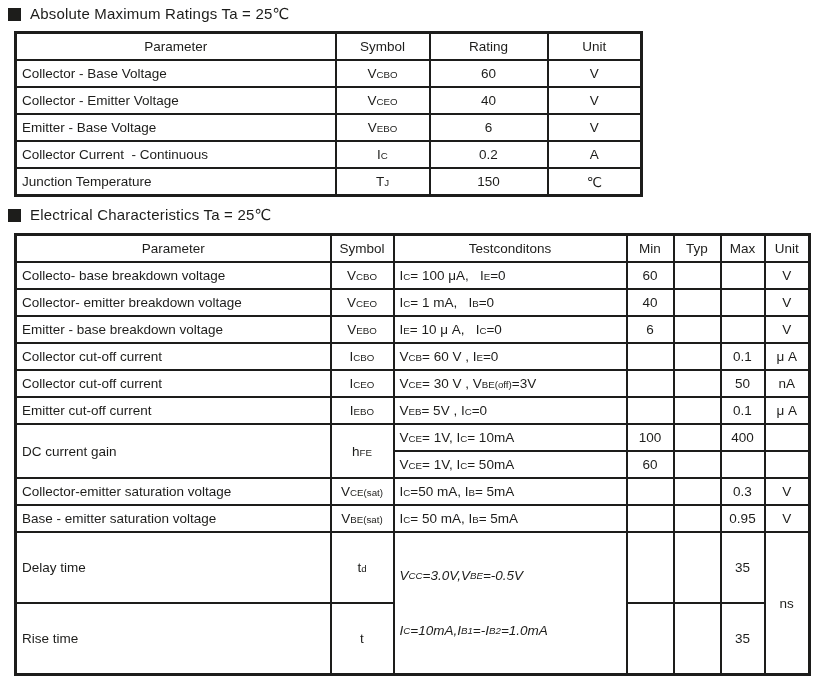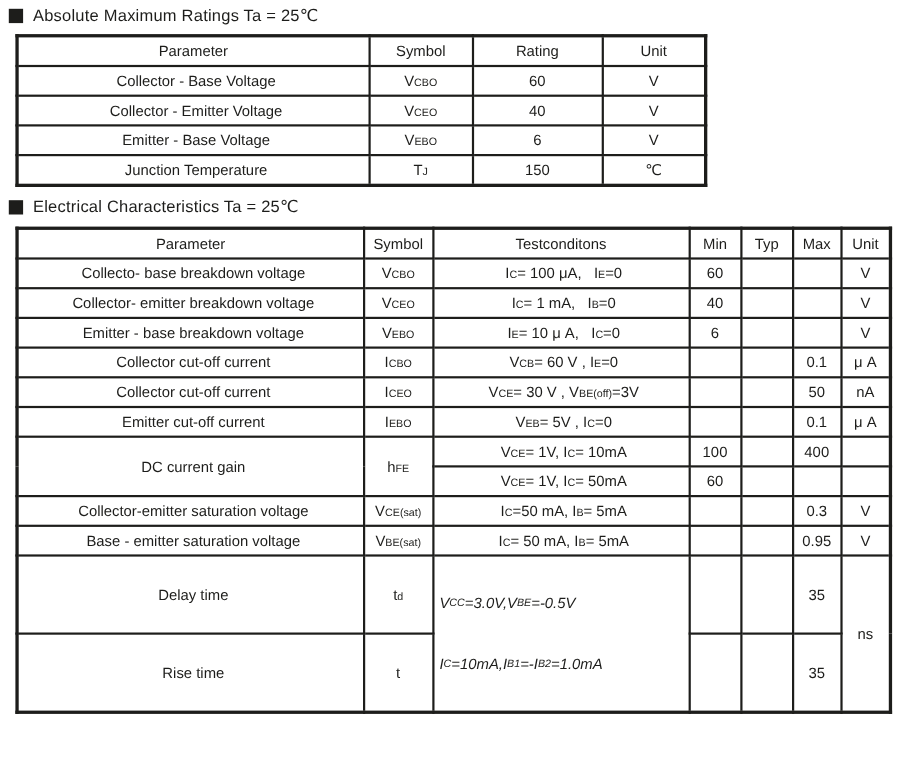--- a/index.html
+++ b/index.html
@@ -24,21 +24,21 @@
   }
   table,td,th{border:2px solid #1d1d1b;}
   table{border-width:3px;padding-left:30px;}
   th{font-weight:normal;}
   td,th{
     padding:0;height:25px;vertical-align:middle;text-align:center;
     overflow:hidden;white-space:pre;
   }
   #abs-table{width:626px;}
   #elec-table{width:794px;}
-  td.p,td.cond{text-align:center;padding-left:5px;}
+  td.p,td.cond{text-align:left;padding-left:5px;}
   td.cond-merged{padding:0;}
   .cond-line{height:25px;display:flex;align-items:center;padding-left:5px;font-style:italic;}
   .sub{font-size:0.72em;}
 </style>
 </head>
 <body>
 
 <div class="section-title">
   <span class="bullet"></span>
   <span>Absolute Maximum Ratings Ta = 25℃</span>
@@ -68,20 +68,26 @@
     <td class="p">Collector - Emitter Voltage</td>
     <td>V<span class="sub">CEO</span></td>
     <td>40</td>
     <td>V</td>
   </tr>
   <tr>
     <td class="p">Emitter - Base Voltage</td>
     <td>V<span class="sub">EBO</span></td>
     <td>6</td>
     <td>V</td>
+  </tr>
+  <tr>
+    <td class="p">Collector Current  - Continuous</td>
+    <td>I<span class="sub">C</span></td>
+    <td>0.2</td>
+    <td>A</td>
   </tr>
   <tr>
     <td class="p">Junction Temperature</td>
     <td>T<span class="sub">J</span></td>
     <td>150</td>
     <td>℃</td>
   </tr>
 </tbody>
   </table>
 

